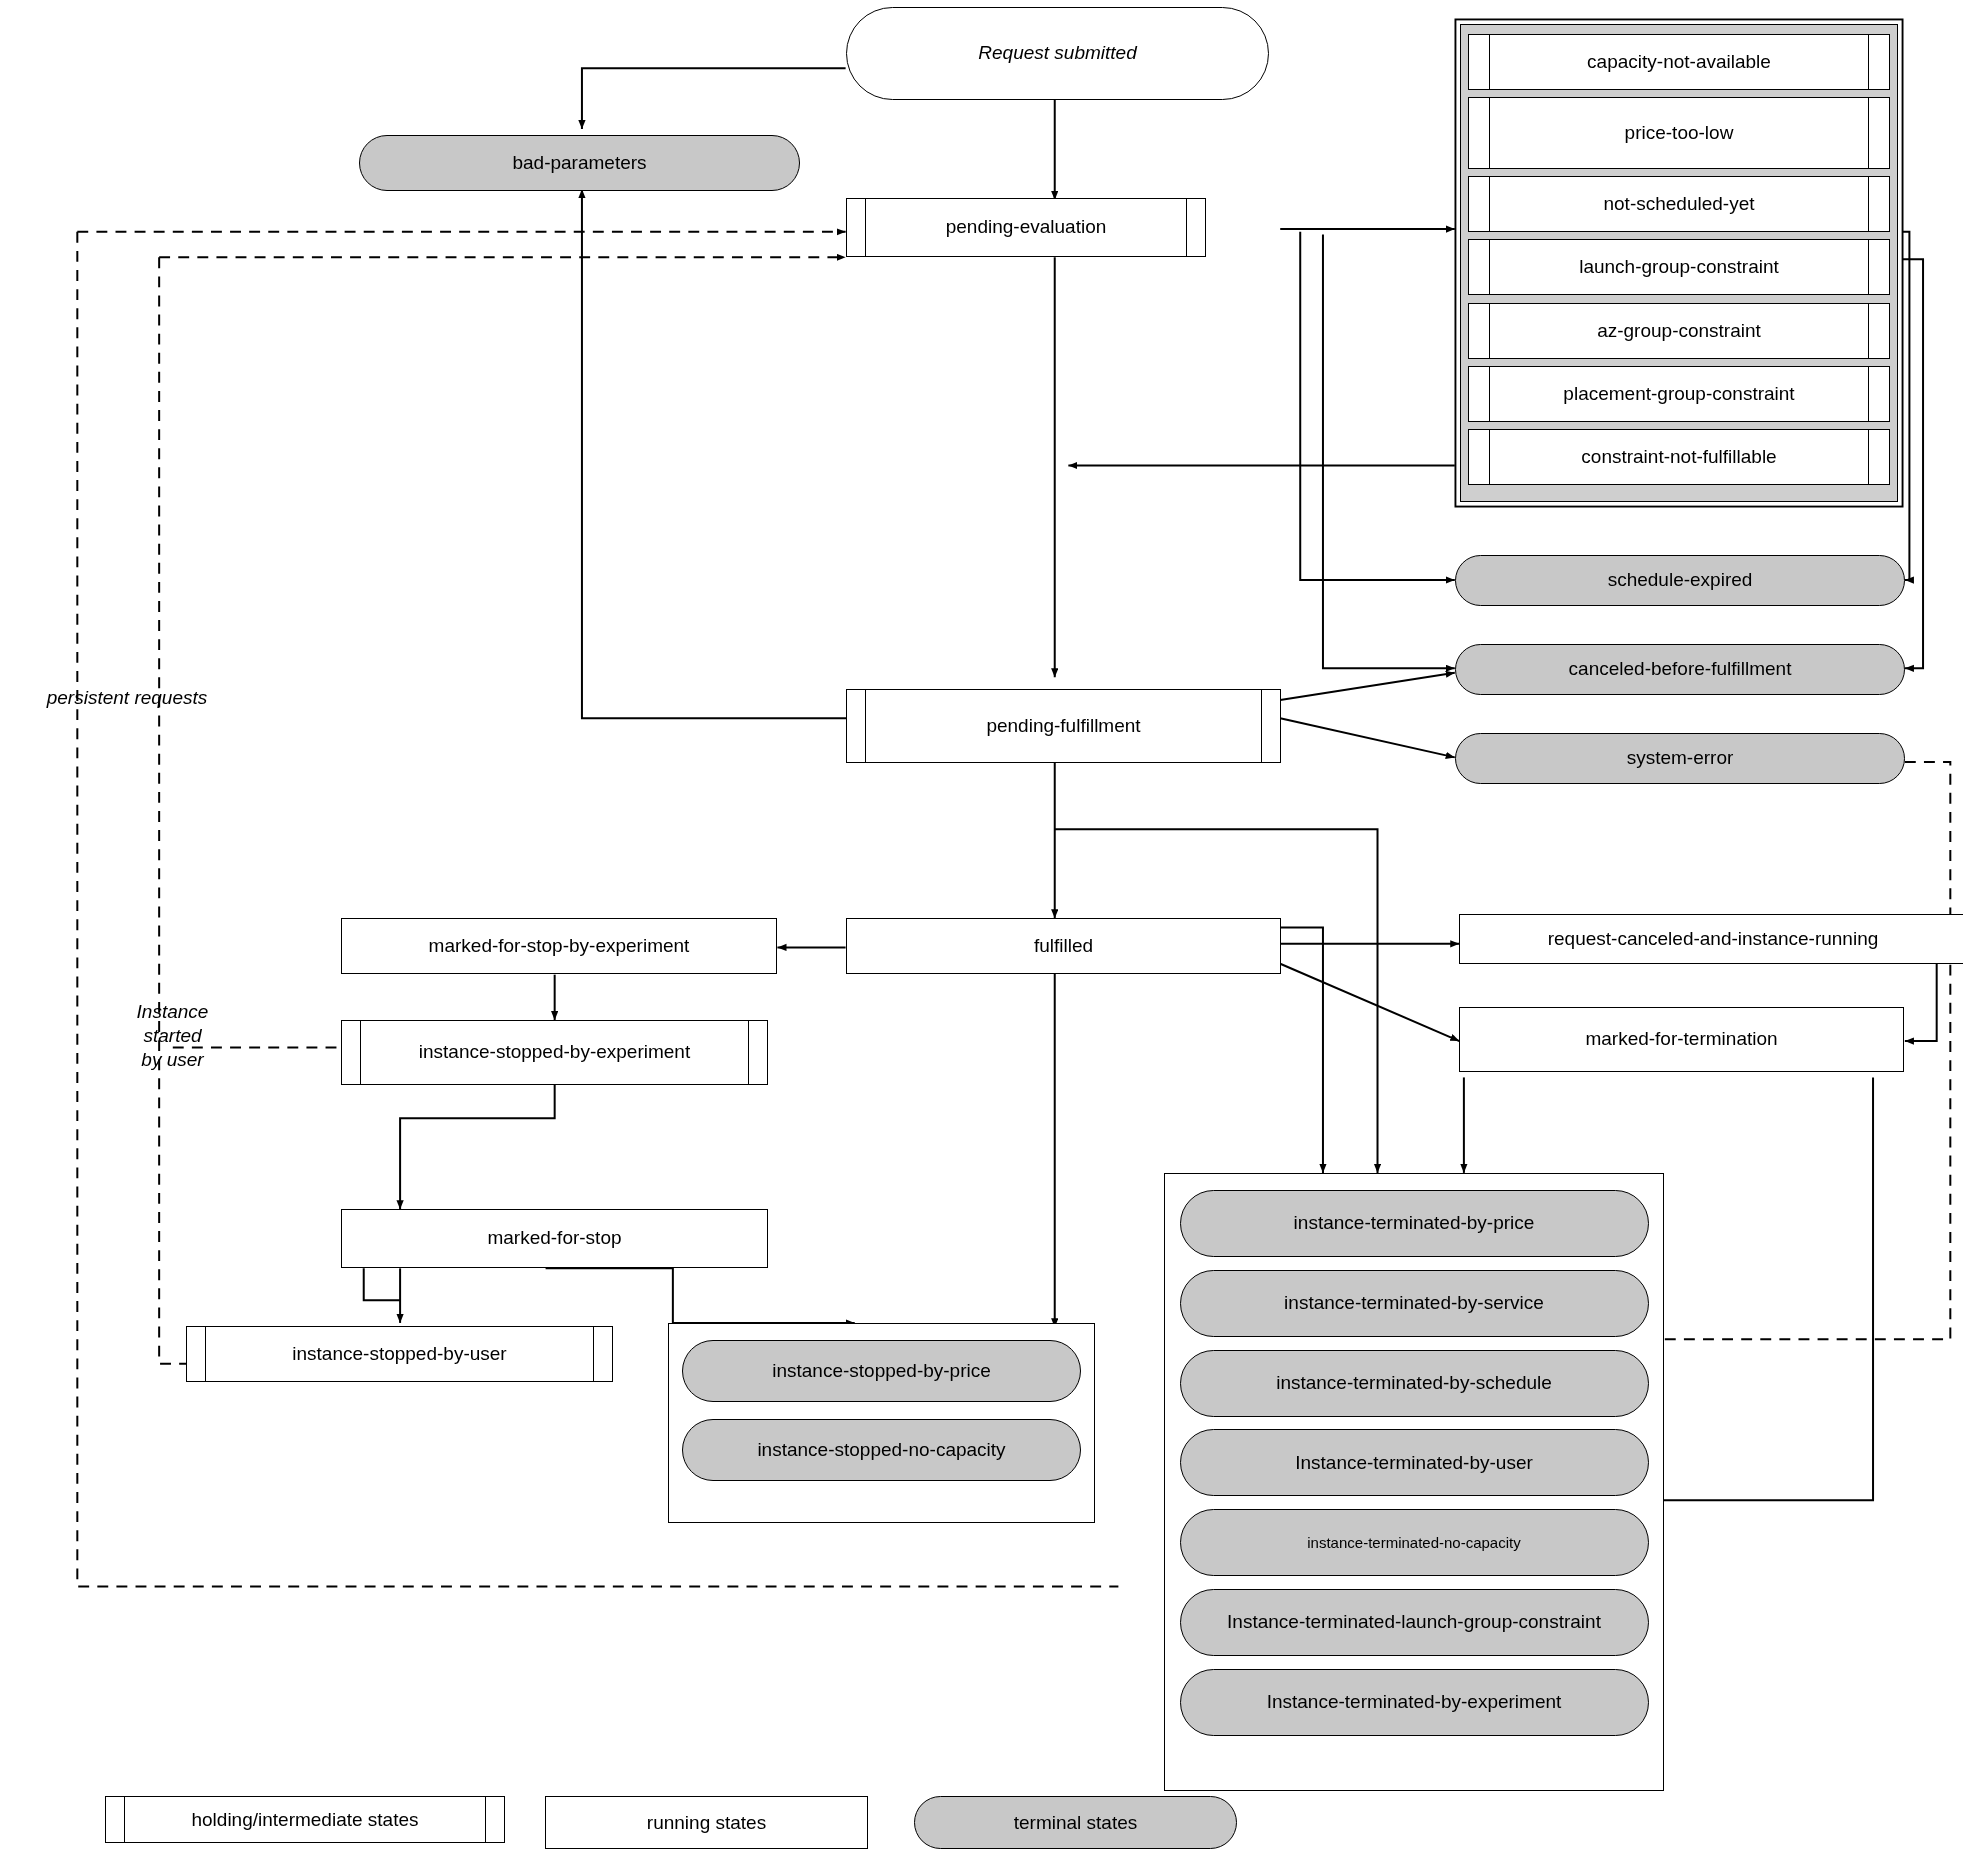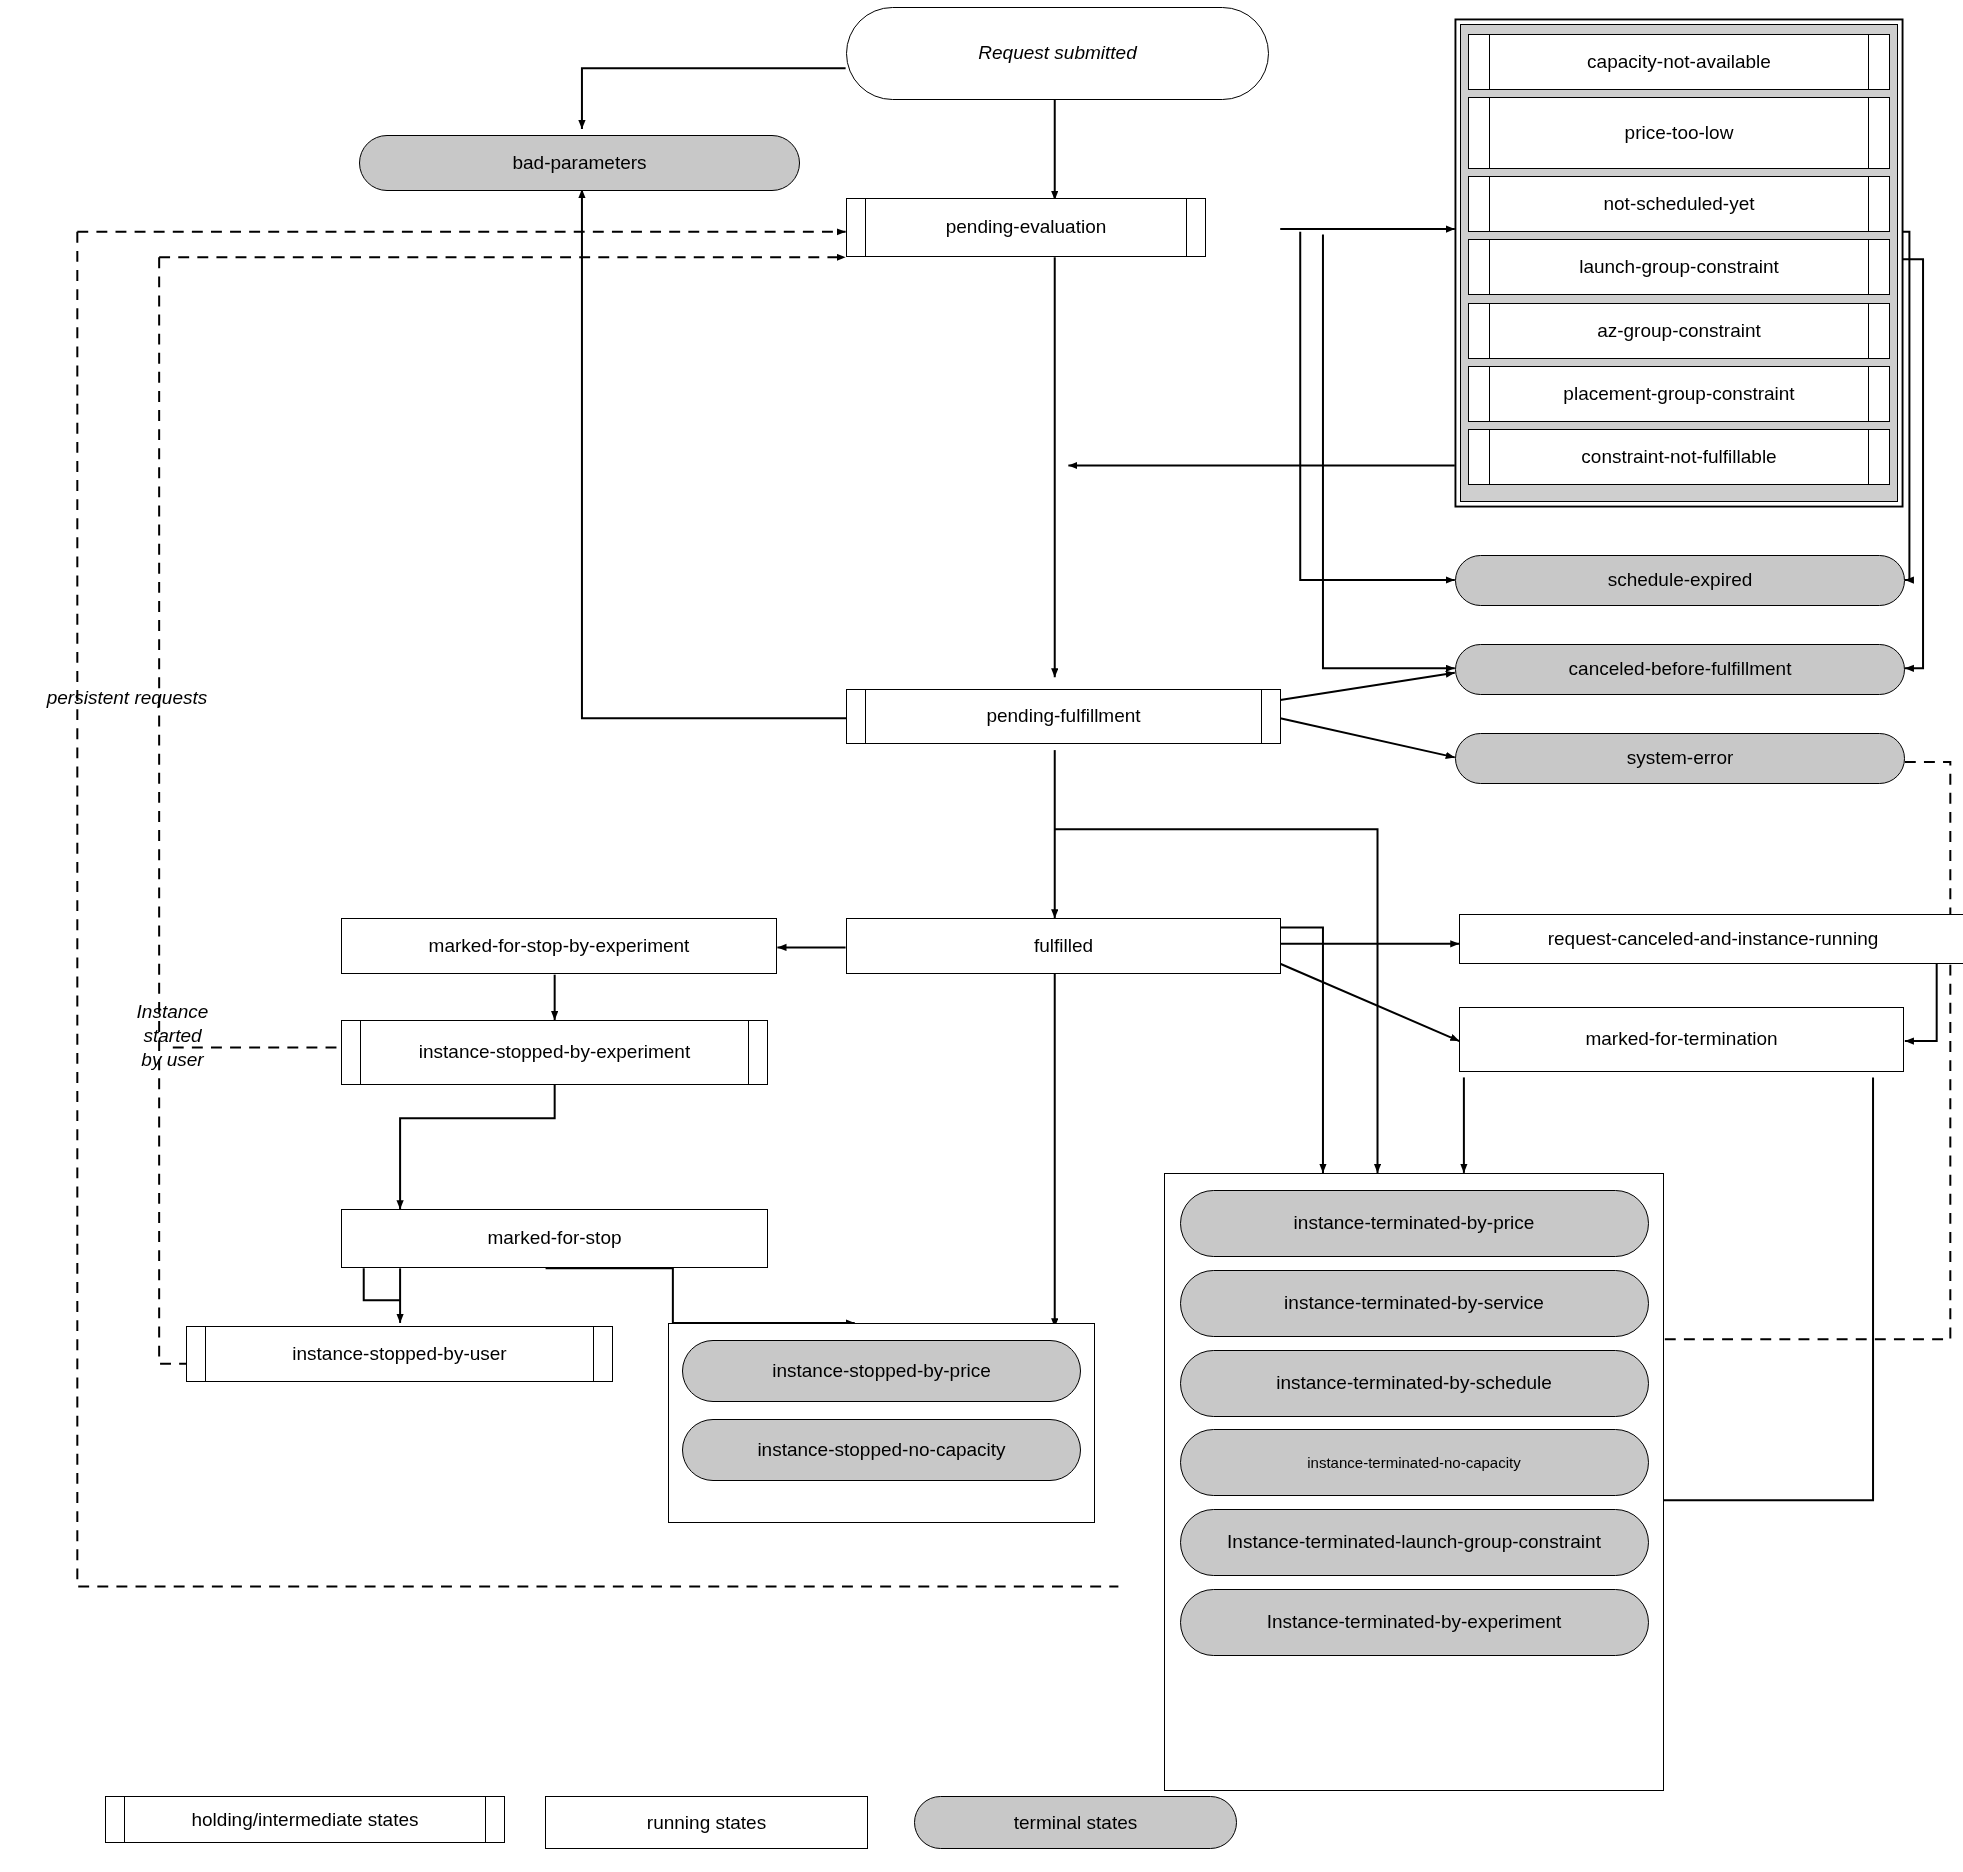--- a/index.html
+++ b/index.html
@@ -198,21 +198,21 @@
   </div>
 
   <div class="node terminal" style="left:359px; top:135px; width:441px; height:56px;">
     <span>bad-parameters</span>
   </div>
 
   <div class="node holding" style="left:846px; top:198px; width:360px; height:59px;">
     <span>pending-evaluation</span>
   </div>
 
-  <div class="node holding" style="left:846px; top:689px; width:435px; height:55px;">
+  <div class="node holding" style="left:846px; top:689px; width:435px; height:74px;">
     <span>pending-fulfillment</span>
   </div>
 
   <div class="node terminal" style="left:1455px; top:555px; width:450px; height:51px;">
     <span>schedule-expired</span>
   </div>
 
   <div class="node terminal" style="left:1455px; top:644px; width:450px; height:51px;">
     <span>canceled-before-fulfillment</span>
   </div>
@@ -304,20 +304,23 @@
     <div id="terminated-list" style="position:relative; padding:16.4px 14.5px; display:flex; flex-direction:column; gap:12.7px;">
         <div style="box-sizing:border-box;min-height:67px;border:1.8px solid #000;border-radius:182px;background:#c8c8c8;display:flex;align-items:center;justify-content:center;font-size:19px;text-align:center;line-height:1.2;">
           <span style="padding:0 20px;">instance-terminated-by-price</span>
         </div>
         <div style="box-sizing:border-box;min-height:67px;border:1.8px solid #000;border-radius:182px;background:#c8c8c8;display:flex;align-items:center;justify-content:center;font-size:19px;text-align:center;line-height:1.2;">
           <span style="padding:0 20px;">instance-terminated-by-service</span>
         </div>
         <div style="box-sizing:border-box;min-height:67px;border:1.8px solid #000;border-radius:182px;background:#c8c8c8;display:flex;align-items:center;justify-content:center;font-size:19px;text-align:center;line-height:1.2;">
           <span style="padding:0 20px;">instance-terminated-by-schedule</span>
         </div>
+        <div style="box-sizing:border-box;min-height:67px;border:1.8px solid #000;border-radius:182px;background:#c8c8c8;display:flex;align-items:center;justify-content:center;font-size:19px;text-align:center;line-height:1.2;">
+          <span style="padding:0 20px;">Instance-terminated-by-user</span>
+        </div>
         <div style="box-sizing:border-box;min-height:67px;border:1.8px solid #000;border-radius:182px;background:#c8c8c8;display:flex;align-items:center;justify-content:center;font-size:15px;text-align:center;line-height:1.2;">
           <span style="padding:0 20px;">instance-terminated-no-capacity</span>
         </div>
         <div style="box-sizing:border-box;min-height:67px;border:1.8px solid #000;border-radius:182px;background:#c8c8c8;display:flex;align-items:center;justify-content:center;font-size:19px;text-align:center;line-height:1.2;">
           <span style="padding:0 20px;">Instance-terminated-launch-group-constraint</span>
         </div>
         <div style="box-sizing:border-box;min-height:67px;border:1.8px solid #000;border-radius:182px;background:#c8c8c8;display:flex;align-items:center;justify-content:center;font-size:19px;text-align:center;line-height:1.2;">
           <span style="padding:0 20px;">Instance-terminated-by-experiment</span>
         </div>
       </div>

